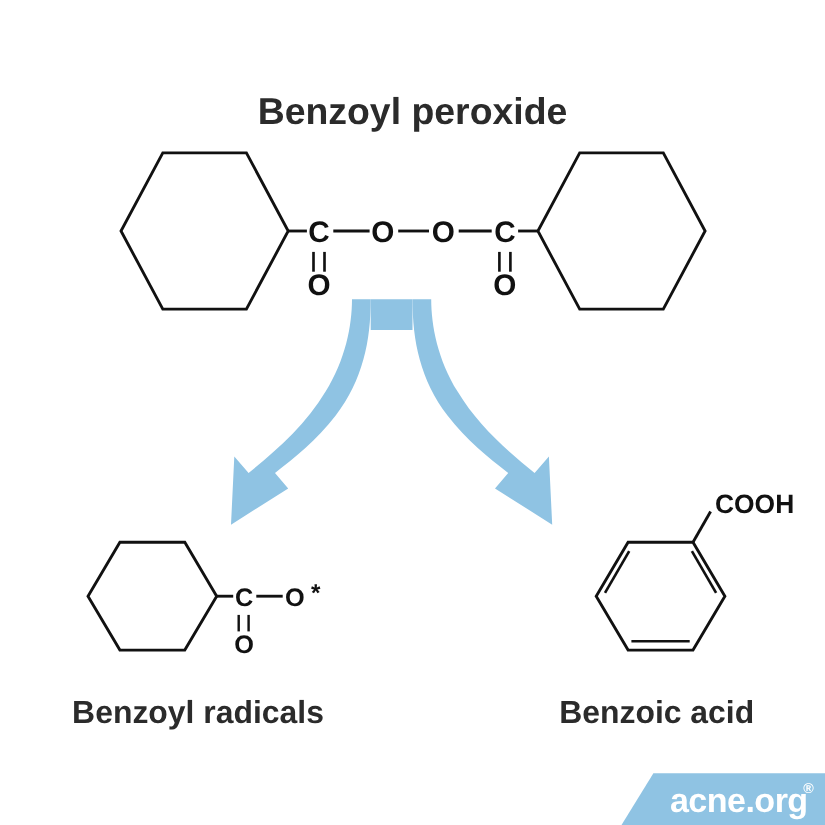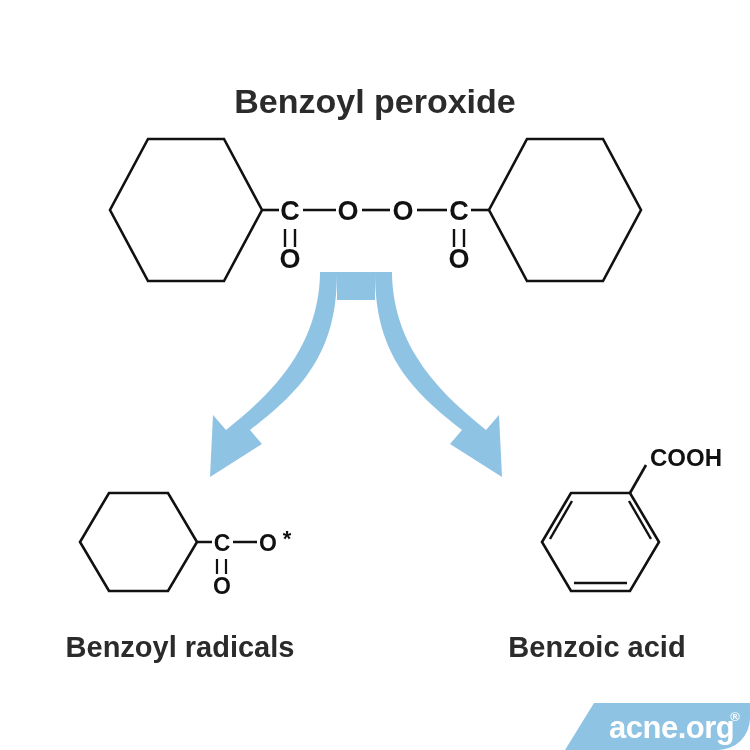--- a/index.html
+++ b/index.html
@@ -7,21 +7,20 @@
     padding: 0;
     background: #ffffff;
   }
   #page {
     position: relative;
     width: 750px;
     height: 750px;
     background: #ffffff;
     overflow: hidden;
     font-family: "Liberation Sans", sans-serif;
-    border-radius: 32px;
   }
   #diagram-svg {
     position: absolute;
     left: 0;
     top: 0;
     width: 750px;
     height: 750px;
   }
   .title-text {
     font-family: "Liberation Sans", sans-serif;

